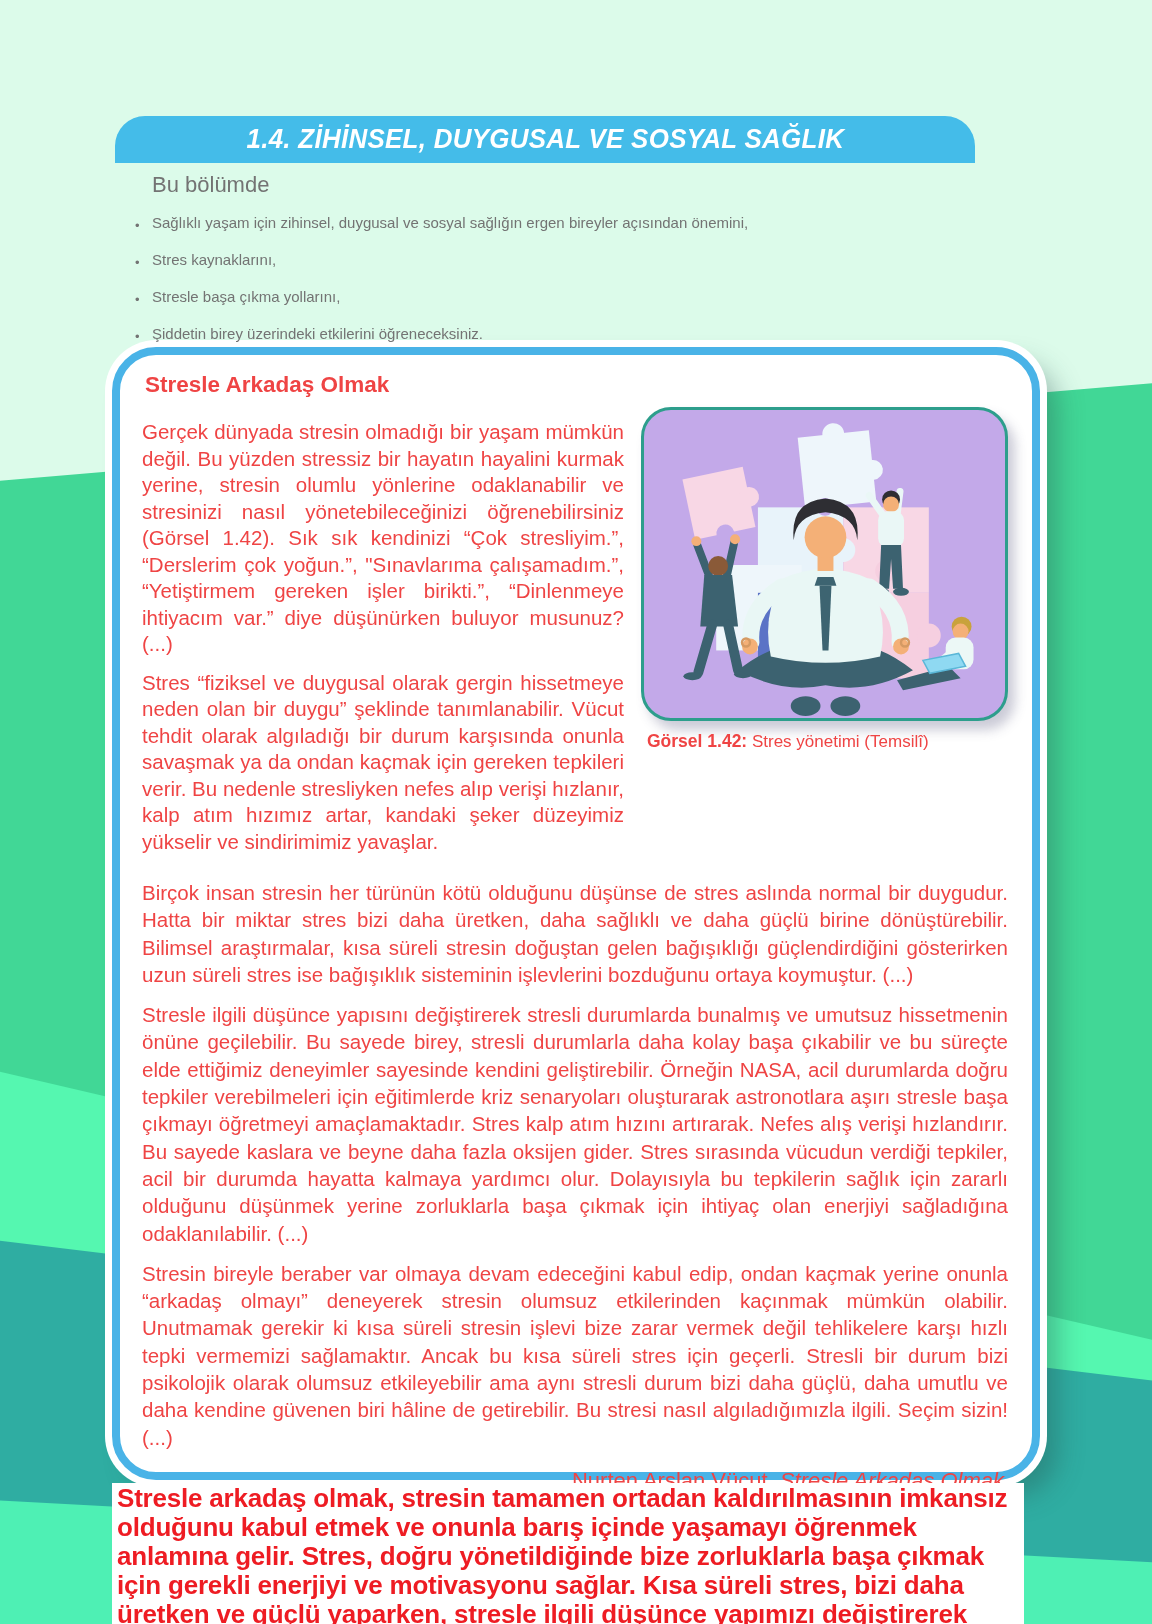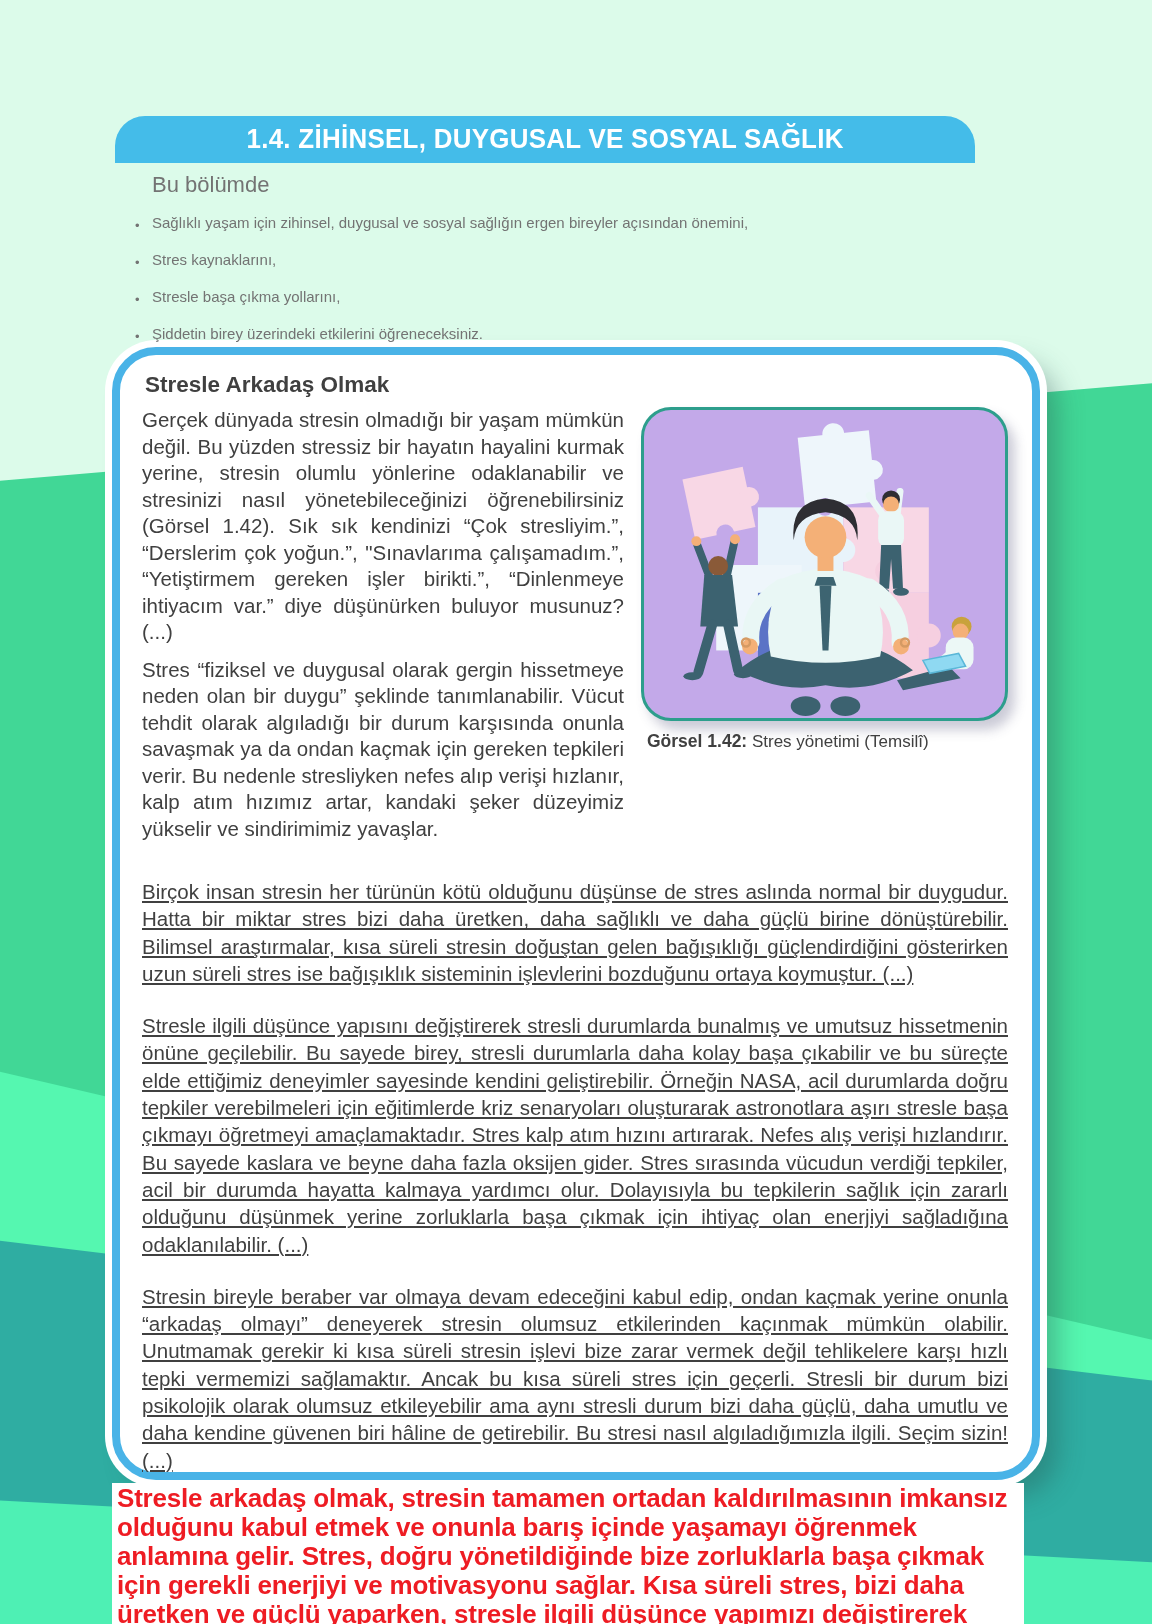--- a/index.html
+++ b/index.html
@@ -8,47 +8,47 @@
 
   
   .band{position:absolute;left:0;top:0;width:100%;height:100%;}
   .band-green{background:#41d796;clip-path:polygon(0 29.6%,100% 23.6%,100% 100%,0 100%);}
   .band-lightgreen{background:#55f7b0;clip-path:polygon(0 66%,100% 82.5%,100% 100%,0 100%);}
   .band-teal{background:#2fada2;clip-path:polygon(0 76.4%,100% 85%,100% 100%,0 100%);}
   .band-bottomlight{background:#4ef0b4;clip-path:polygon(0 92.4%,100% 96.2%,100% 100%,0 100%);}
 
   
   .banner{position:absolute;left:115px;top:116px;width:860px;height:47px;background:#44bce9;
-    border-radius:30px 30px 0 0;display:flex;align-items:center;justify-content:center;z-index:3;}
+    border-radius:30px 30px 0 0;display:flex;align-items:center;justify-content:center;z-index:3;font-style:italic;}
   .banner span{color:#ffffff;font-size:27px;font-weight:bold;letter-spacing:.3px;transform:scaleX(.96);}
 
   
   .intro{position:absolute;left:133px;top:172px;width:880px;color:#737373;z-index:3;}
   .intro .lead{font-size:22px;margin:0 0 13px 19px;}
   .intro ul{list-style:none;margin:0;padding:0;}
   .intro li{position:relative;padding-left:19px;margin-bottom:14px;font-size:15px;line-height:23px;}
   .intro li::before{content:"•";position:absolute;left:2px;top:3px;font-size:13px;}
 
   
   .readbox{position:absolute;left:112px;top:347px;width:928px;height:1133px;box-sizing:border-box;
     background:#ffffff;border:8px solid #49b3e7;border-radius:44px;
     box-shadow:0 0 0 7px #ffffff,18px 16px 26px rgba(36,78,74,.35);
-    padding:17px 24px 8px 22px;z-index:2;color:#404040;}
+    padding:17px 24px 8px 22px;z-index:2;color:#ef4444;}
   .readbox h2{font-size:22.5px;margin:0 0 9px 3px;}
   .cols{display:flex;gap:17px;}
   .coltext{width:482px;font-size:20.5px;line-height:26.5px;text-align:justify;}
-  .coltext p{margin:0 0 11px 0;}
+  .coltext p{margin:12px 0 11px 0;}
   .figcol{flex:1;min-width:0;}
   .figimg{height:308px;background:#c3a9e9;border:3px solid #2d9e8c;border-radius:30px;overflow:hidden;
     box-shadow:7px 9px 12px rgba(70,70,110,.28);}
   .figimg svg{display:block;width:100%;height:100%;}
   .figcap{margin:10px 0 0 6px;font-size:17px;}
   .figcap b{font-size:17.5px;}
   .fulltext{font-size:20.5px;line-height:27.3px;text-align:justify;}
-  .fulltext p{margin:25px 0 0 0;text-decoration:underline;}
+  .fulltext p{margin:13px 0 0 0;}
   .attrib{text-align:right;font-size:22px;line-height:36px;margin-top:12px;padding-right:4px;}
   .footnote{font-style:italic;font-size:18.5px;line-height:39px;margin-top:12px;}
   .discussion{position:relative;margin:6px 0 0 14px;padding-left:20px;width:846px;font-size:22px;line-height:33px;}
   .discussion::before{content:"•";position:absolute;left:1px;top:7px;font-size:14px;}
 
   
   .answer{position:absolute;left:112px;top:1483px;width:912px;height:141px;background:#ffffff;z-index:6;
     box-sizing:border-box;padding:1px 4px 0 5px;font-weight:bold;font-size:26px;line-height:29px;letter-spacing:-.2px;}
 </style>
 </head>

